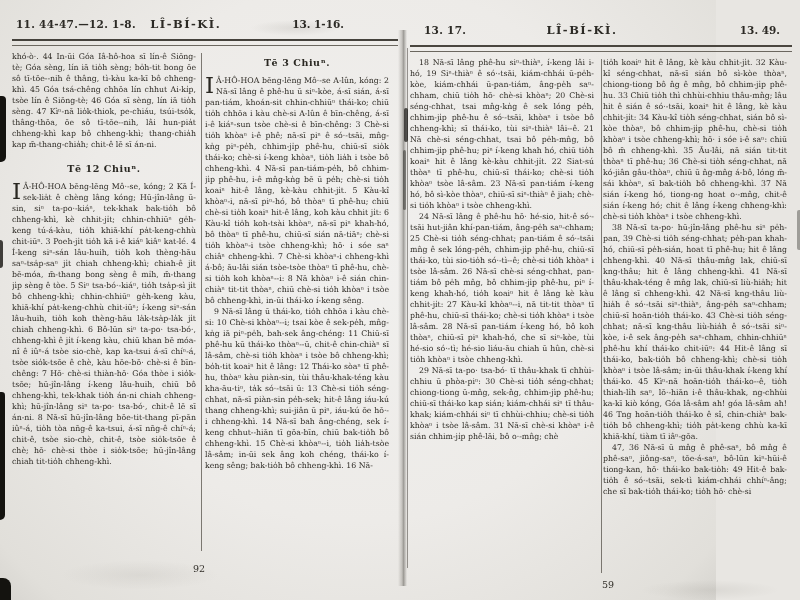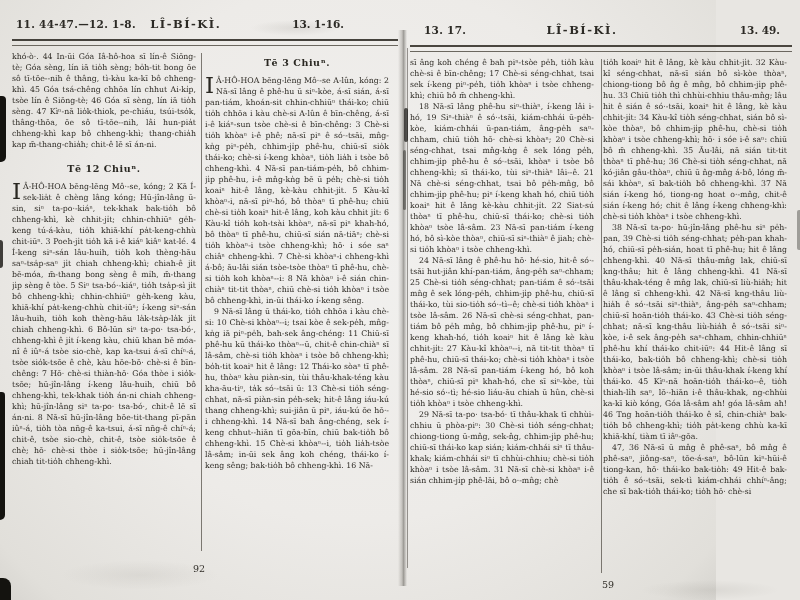--- a/index.html
+++ b/index.html
@@ -76,21 +76,20 @@
 
   <div class="page page-right">
     <div class="running-head">
       <span class="rh-left" style="left:14px;">13. 17.</span>
       <span class="rh-title">LÎ-BÍ-KÌ.</span>
       <span class="rh-right">13. 49.</span>
     </div>
     <div class="double-rule"></div>
     <div class="cols">
       <div class="col first">
-        <p class="para noindent"><span>sī âng koh chéng ê bah piⁿ-tsòe pe̍h, tio̍h kàu chè-si ê bīn-chêng; 17 Chè-si séng-chhat, tsai sek í-keng piⁿ-pe̍h, tio̍h khòaⁿ i tsòe chheng-khì; chiū bô m̄ chheng-khì.</span></p>
         <p class="para"><span>18 Nā-sī lâng phê-hu siⁿ-thiàⁿ, í-keng lâi i-hó, 19 Siⁿ-thiàⁿ ê só·-tsāi, kiám-chhái ū-pe̍h-kòe, kiám-chhái ū-pan-tiám, âng-pe̍h saⁿ-chham, chiū tio̍h hō· chè-si khòaⁿ; 20 Chè-si séng-chhat, tsai mn̂g-kn̍g ê sek lóng pe̍h, chhim-ji̍p phê-hu ê só·-tsāi, khòaⁿ i tsòe bô chheng-khì; sī thái-ko, tùi siⁿ-thiàⁿ lâi--ê. 21 Nā chè-si séng-chhat, tsai bô pe̍h-mn̂g, bô chhim-ji̍p phê-hu; piⁿ í-keng khah hó, chiū tio̍h koaiⁿ hit ê lâng kè-kàu chhit-ji̍t. 22 Siat-sú thòaⁿ tī phê-hu, chiū-sī thái-ko; chè-si tio̍h khòaⁿ tsòe lâ-sâm. 23 Nā-sī pan-tiám í-keng hó, bô sì-kòe thòaⁿ, chiū-sī siⁿ-thiàⁿ ê jiah; chè-si tio̍h khòaⁿ i tsòe chheng-khì.</span></p>
         <p class="para"><span>24 Nā-sī lâng ê phê-hu hō· hé-sio, hit-ê só·-tsāi hut-jiân khí-pan-tiám, âng-pe̍h saⁿ-chham; 25 Chè-si tio̍h séng-chhat; pan-tiám ê só·-tsāi mn̂g ê sek lóng-pe̍h, chhim-ji̍p phê-hu, chiū-sī thái-ko, tùi sio-tio̍h só·-tì--ê; chè-si tio̍h khòaⁿ i tsòe lâ-sâm. 26 Nā-sī chè-si séng-chhat, pan-tiám bô pe̍h mn̂g, bô chhim-ji̍p phê-hu, piⁿ í-keng khah-hó, tio̍h koaiⁿ hit ê lâng kè kàu chhit-ji̍t: 27 Kàu-kî khòaⁿ--i, nā tit-tit thòaⁿ tī phê-hu, chiū-sī thái-ko; chè-si tio̍h khòaⁿ i tsòe lâ-sâm. 28 Nā-sī pan-tiám í-keng hó, bô koh thòaⁿ, chiū-sī piⁿ khah-hó, che sī siⁿ-kòe, tùi hé-sio só·-tì; hé-sio liáu-āu chiah ū hûn, chè-si tio̍h khòaⁿ i tsòe chheng-khì.</span></p>
         <p class="para"><span>29 Nā-sī ta-po· tsa-bó· tī thâu-khak tī chhùi-chhiu ū phòa-piⁿ: 30 Chè-si tio̍h séng-chhat; chiong-tiong ū-mn̂g, sek-n̂g, chhim-ji̍p phê-hu; chiū-sī thái-ko kap sián; kiám-chhái siⁿ tī thâu-khak; kiám-chhái siⁿ tī chhùi-chhiu; chè-si tio̍h khòaⁿ i tsòe lâ-sâm. 31 Nā-sī chè-si khòaⁿ i-ê sián chhim-ji̍p phê-lāi, bô o·-mn̂g; chè</span></p>
       </div>
       <div class="col-divider"></div>
       <div class="col">
         <p class="para noindent"><span>tio̍h koaiⁿ hit ê lâng, kè kàu chhit-ji̍t. 32 Kàu-kî séng-chhat, nā-sī sián bô sì-kòe thòaⁿ, chiong-tiong bô n̂g ê mn̂g, bô chhim-ji̍p phê-hu. 33 Chiū tio̍h thì chhùi-chhiu thâu-mn̂g; lâu hit ê sián ê só·-tsāi, koaiⁿ hit ê lâng, kè kàu chhit-ji̍t: 34 Kàu-kî tio̍h séng-chhat, sián bô sì-kòe thòaⁿ, bô chhim-ji̍p phê-hu, chè-si tio̍h khòaⁿ i tsòe chheng-khì; hō· i sóe i-ê saⁿ: chiū bô m̄ chheng-khì. 35 Āu-lâi, nā sián tit-tit thòaⁿ tī phê-hu; 36 Chè-si tio̍h séng-chhat, nā kó-jiân gâu-thòaⁿ, chiū ū n̂g-mn̂g á-bô, lóng m̄-sái khòaⁿ, sī bak-tio̍h bô chheng-khì. 37 Nā sián í-keng hó, tiong-ng hoat o·-mn̂g, chit-ê sián í-keng hó; chit ê lâng í-keng chheng-khì: chè-si tio̍h khòaⁿ i tsòe chheng-khì.</span></p>
         <p class="para"><span>38 Nā-sī ta-po· hū-jîn-lâng phê-hu siⁿ pe̍h-pan, 39 Chè-si tio̍h séng-chhat; pe̍h-pan khah-hó, chiū-sī pe̍h-sián, hoat tī phê-hu; hit ê lâng chheng-khì. 40 Nā-sī thâu-mn̂g lak, chiū-sī kng-thâu; hit ê lâng chheng-khì. 41 Nā-sī thâu-khak-téng ê mn̂g lak, chiū-sī liù-hia̍h; hit ê lâng sī chheng-khì. 42 Nā-sī kng-thâu liù-hia̍h ê só·-tsāi siⁿ-thiàⁿ, âng-pe̍h saⁿ-chham; chiū-sī hoān-tio̍h thái-ko. 43 Chè-si tio̍h séng-chhat; nā-sī kng-thâu liù-hia̍h ê só·-tsāi siⁿ-kòe, i-ê sek âng-pe̍h saⁿ-chham, chhin-chhiūⁿ phê-hu khí thái-ko chit-iūⁿ: 44 Hit-ê lâng sī thái-ko, bak-tio̍h bô chheng-khì; chè-si tio̍h khòaⁿ i tsòe lâ-sâm; in-ūi thâu-khak í-keng khí thái-ko. 45 Kìⁿ-nā hoān-tio̍h thái-ko--ê, tio̍h thiah-li̍h saⁿ, lō·-hiān i-ê thâu-khak, ng-chhùi ka-kī kiò kóng, Góa lâ-sâm ah! góa lâ-sâm ah! 46 Tng hoān-tio̍h thái-ko ê sî, chin-chiàⁿ bak-tio̍h bô chheng-khì; tio̍h pa̍t-keng chhù ka-kī khiā-khí, tiàm tī iâⁿ-gōa.</span></p>
         <p class="para"><span>47, 36 Nā-sī ū mn̂g ê phê-saⁿ, bô mn̂g ê phê-saⁿ, jiông-saⁿ, tōe-á-saⁿ, bô-lūn kiⁿ-hūi-ê tiong-kan, hō· thái-ko bak-tio̍h: 49 Hit-ê bak-tio̍h ê só·-tsāi, sek-tì kiám-chhái chhíⁿ-âng; che sī bak-tio̍h thái-ko; tio̍h hō· chè-si</span></p>
       </div>

